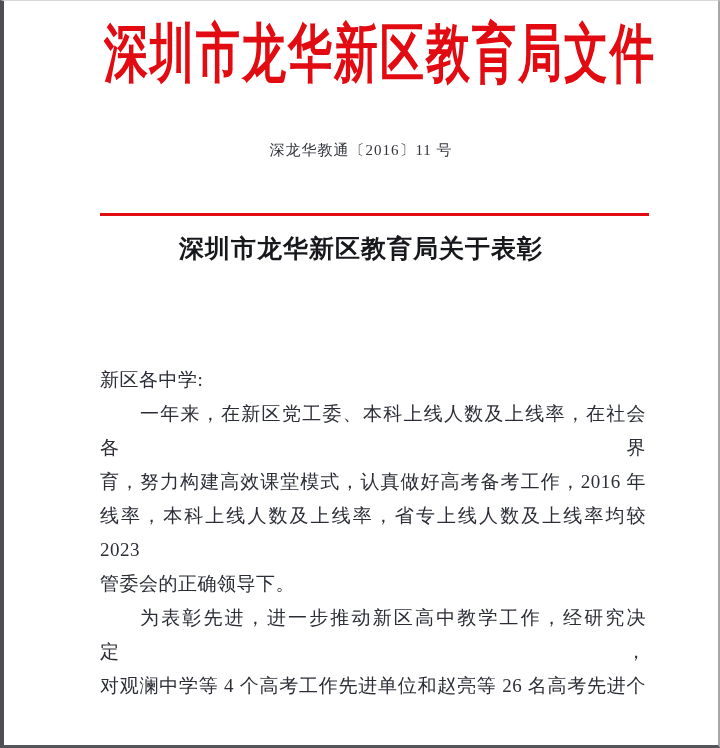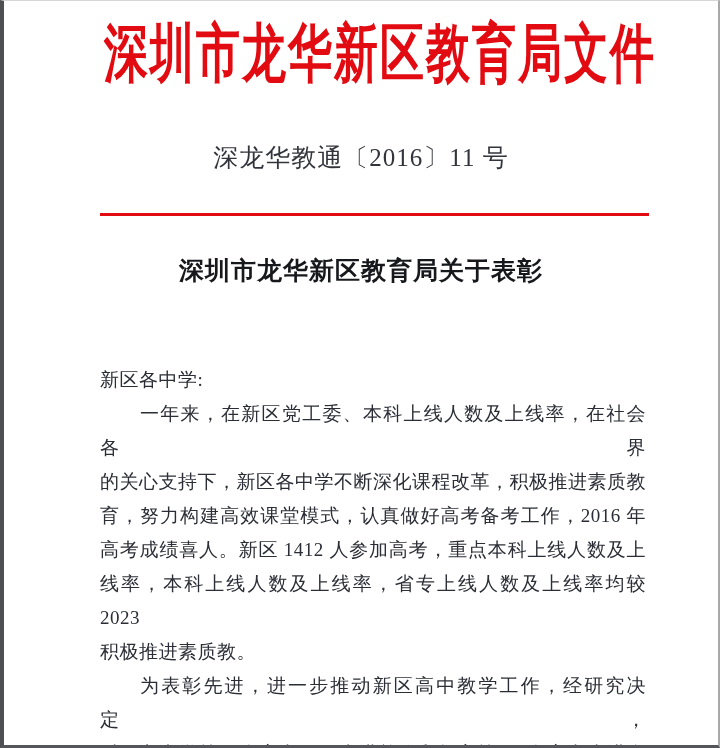--- a/index.html
+++ b/index.html
@@ -40,21 +40,21 @@
     transform: scaleY(1.45);
     transform-origin: 50% 55%;
   }
   
   .doc-number {
     position: absolute;
     top: 140px;
     left: 0;
     width: 100%;
     text-align: center;
-    font-size: 25px;
+    font-size: 15px;
     letter-spacing: 1px;
     color: #33353c;
   }
   
   .red-rule {
     position: absolute;
     top: 212px;
     left: 96px;
     width: 549px;
     height: 3px;
@@ -65,21 +65,20 @@
     position: absolute;
     top: 229px;
     left: 0;
     width: 100%;
     text-align: center;
     font-size: 25px;
     font-weight: bold;
     line-height: 38px;
     color: #17181c;
     letter-spacing: 1px;
-    margin-top: 22px;
   }
   
   .body-text {
     position: absolute;
     top: 362px;
     left: 96px;
     width: 546px;
     font-size: 19px;
     line-height: 34px;
     color: #2b2e36;
@@ -111,24 +110,22 @@
   <div class="red-rule"></div>
 
   <div class="doc-title">
     <div>深圳市龙华新区教育局关于表彰</div>
   </div>
 
   <div class="body-text">
     <div class="line flush">新区各中学:</div>
 
     <div class="line indent">一年来，在新区党工委、本科上线人数及上线率，在社会各界</div>
-    <div class="line">的关心支持下，新区各中学不断深化课程改革，积极推进素质教</div>
     <div class="line">育，努力构建高效课堂模式，认真做好高考备考工作，2016 年</div>
-    <div class="line">高考成绩喜人。新区 1412 人参加高考，重点本科上线人数及上</div>
     <div class="line">线率，本科上线人数及上线率，省专上线人数及上线率均较 2023</div>
-    <div class="line flush">积极推进素质教。</div>
+    <div class="line flush">管委会的正确领导下。</div>
 
     <div class="line indent">为表彰先进，进一步推动新区高中教学工作，经研究决定，</div>
     <div class="line">对观澜中学等 4 个高考工作先进单位和赵亮等 26 名高考先进个</div>
 
   </div>
 
 </div>
 
 </body></html>

